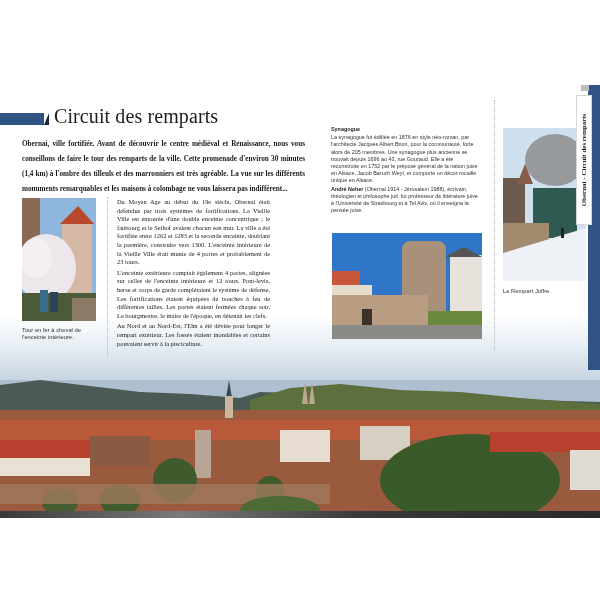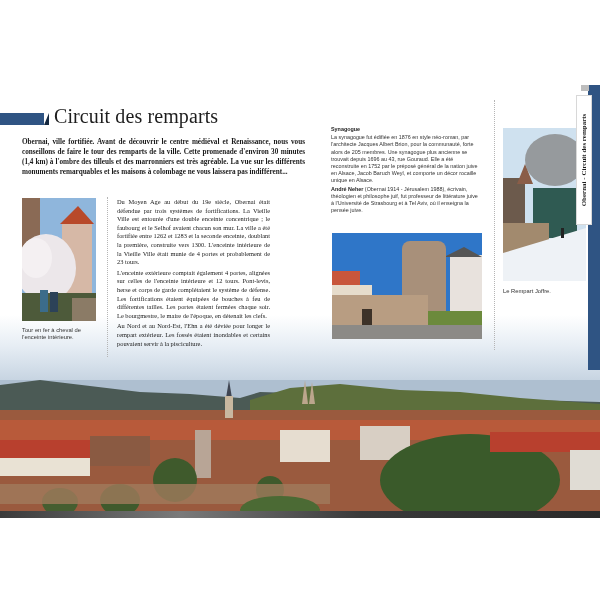--- a/index.html
+++ b/index.html
@@ -9,21 +9,21 @@
   .sky { position:absolute; left:0; top:230px; width:600px; height:90px;
     background:linear-gradient(to bottom, #ffffff 0%, #e6edf4 35%, #c9d6e3 70%, #aebfd0 100%); }
   
   .pano { position:absolute; left:0; top:295px; width:600px; height:138px; overflow:hidden; }
   .pano svg { display:block; }
   
   .title-bar { position:absolute; left:0; top:28px; width:44px; height:12px; background:#2f5483; }
   .title-bar-tip { position:absolute; left:44px; top:28px; width:0; height:0;
     border-bottom:12px solid #152840; border-left:5px solid transparent; }
   .title { position:absolute; left:54px; top:20px; font-size:20px; color:#1d1d1d; font-family:"Liberation Serif", serif; letter-spacing:0.1px; }
-  .intro { position:absolute; left:22px; top:52px; width:283px; font-size:7.2px; line-height:10px; color:#1a1a1a; font-weight:bold; text-align:justify; }
+  .intro { position:absolute; left:22px; top:52px; width:283px; font-size:7.2px; line-height:15px; color:#1a1a1a; font-weight:bold; text-align:justify; }
   .photo { position:absolute; overflow:hidden; }
   .caption { position:absolute; font-family:"Liberation Sans", sans-serif; font-size:5.8px; line-height:7.2px; color:#333; }
   .dotted-v { position:absolute; width:0; border-left:1px dotted #b5b5b5; }
   .col-text { position:absolute; left:117px; top:113px; width:153px; font-size:6.4px; line-height:8.6px; color:#1a1a1a; text-align:justify; }
   .col-text p { margin:0 0 2px 0; }
   .col-right { position:absolute; left:331px; top:41px; width:150px; font-family:"Liberation Sans", sans-serif; font-size:5.4px; line-height:7.2px; color:#333; }
   .col-right p { margin:0 0 1px 0; }
   .col-right .hd { font-weight:bold; color:#222; }
   .edge-tab { position:absolute; left:588px; top:0; width:12px; height:285px; background:#2f5483; }
   .edge-tab-top { position:absolute; left:581px; top:0; width:8px; height:6px; background:#bdbdbd; }

